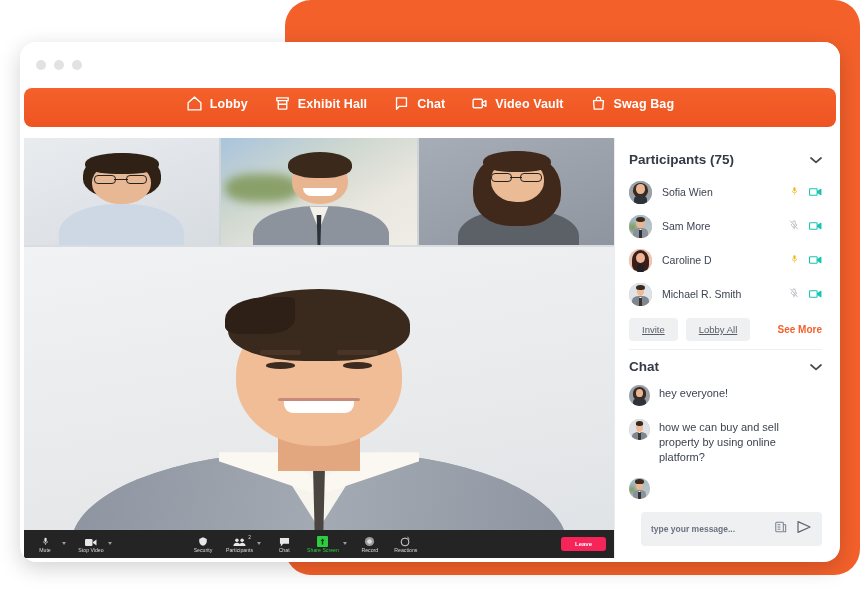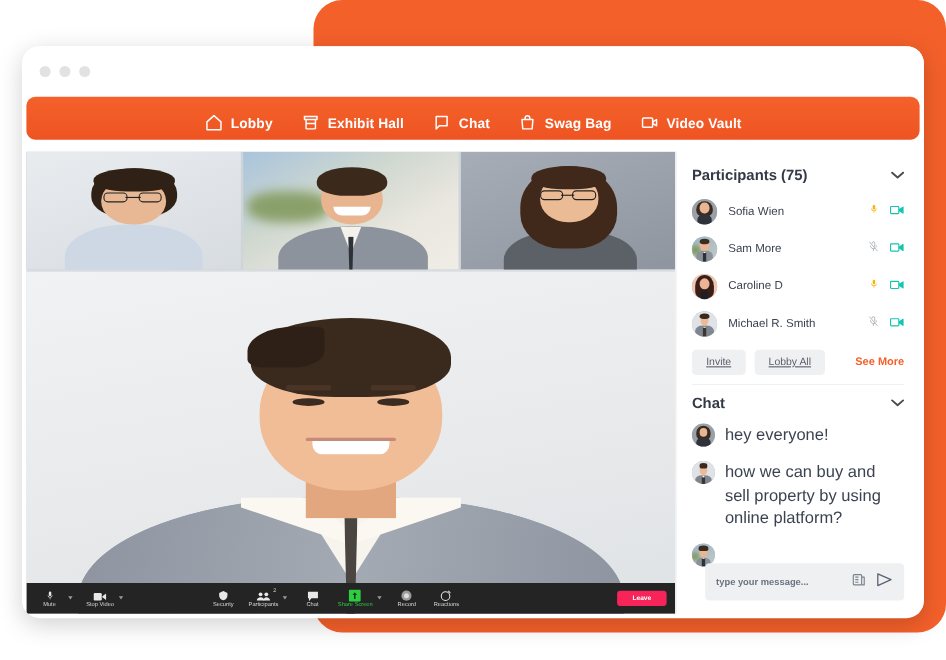--- a/index.html
+++ b/index.html
@@ -33,21 +33,21 @@
   .titlebar { height: 46px; background:#fff; position: relative; }
   .dots { position:absolute; left:16px; top:18px; display:flex; gap:8px; }
   .dot { width:10px; height:10px; border-radius:50%; background:#e2e2e2; }
 
   
   .navbar {
     position:absolute; left:4px; top:46px;
     width:812px; height:39px;
     background: linear-gradient(180deg,#F4612A 0%, #EE5422 100%);
     border-radius: 8px;
-    display:flex; align-items:flex-end; justify-content:center;
+    display:flex; align-items:flex-start; justify-content:center;
     gap: 4px;
   }
   .nav-item {
     display:flex; align-items:center; gap:7px;
     padding: 7px 11px; border-radius:7px;
     color:#fff; font-size:12.5px; font-weight:bold;
     letter-spacing:0.1px; white-space:nowrap;
     cursor:pointer;
   }
   .nav-item.active { background: rgba(255,255,255,0.22); }
@@ -117,21 +117,21 @@
   .see-more { margin-left:auto; color:#F4602A; font-size:10px; font-weight:bold;
               cursor:pointer; }
 
   .divider { height:1px; background:#f0f0f0; margin:2px 14px 0 14px; }
 
   .chat-head { display:flex; align-items:center; justify-content:space-between;
                padding: 9px 14px 4px 14px; }
   .c-row { display:flex; gap:9px; padding: 6px 14px; align-items:flex-start; }
   .c-avatar { width:21px; height:21px; border-radius:50%; overflow:hidden;
               flex:none; background:#b9bcc2; position:relative; margin-top:1px; }
-  .c-text { font-size:15px; color:#3c4350; line-height:1.35; padding-top:2px; }
+  .c-text { font-size:11px; color:#3c4350; line-height:1.35; padding-top:2px; }
 
   .composer {
     position:absolute; left:26px; right:14px; bottom:12px;
     height:34px; background:#eef0f2; border-radius:4px;
     display:flex; align-items:center; padding: 0 10px; gap:8px;
   }
   .composer-input {
     flex:1; border:none; background:transparent; outline:none;
     font-size:8.5px; color:#6b7280; font-family:"Liberation Sans", sans-serif;
     font-weight:bold;
@@ -192,35 +192,35 @@
           <svg width="17" height="17" viewBox="0 0 24 24" fill="none" stroke="#fff" stroke-width="1.9" stroke-linejoin="round">
             <path d="M5 4 H19 V16 H9 L5 20 Z"></path>
           </svg>
         </span>
         <span>Chat</span>
       </div>
 
       <div class="nav-item">
         <span>
           <svg width="17" height="17" viewBox="0 0 24 24" fill="none" stroke="#fff" stroke-width="1.9" stroke-linejoin="round">
+            <rect x="3" y="6" width="13" height="12" rx="1.5"></rect>
+            <path d="M16 11 L21 8 V16 L16 13 Z"></path>
+          </svg>
+        </span>
+        <span>Video Vault</span>
+      </div>
+
+      <div class="nav-item">
+        <span>
+          <svg width="17" height="17" viewBox="0 0 24 24" fill="none" stroke="#fff" stroke-width="1.9" stroke-linejoin="round">
             <path d="M5 8 H19 L18 20 H6 Z"></path>
             <path d="M9 8 V6 A3 3 0 0 1 15 6 V8"></path>
           </svg>
         </span>
         <span>Swag Bag</span>
-      </div>
-
-      <div class="nav-item">
-        <span>
-          <svg width="17" height="17" viewBox="0 0 24 24" fill="none" stroke="#fff" stroke-width="1.9" stroke-linejoin="round">
-            <rect x="3" y="6" width="13" height="12" rx="1.5"></rect>
-            <path d="M16 11 L21 8 V16 L16 13 Z"></path>
-          </svg>
-        </span>
-        <span>Video Vault</span>
       </div>
 
     </div>
 
     <div class="app">
 
       <div class="stage-col">
 
         <div class="thumbs">
 

